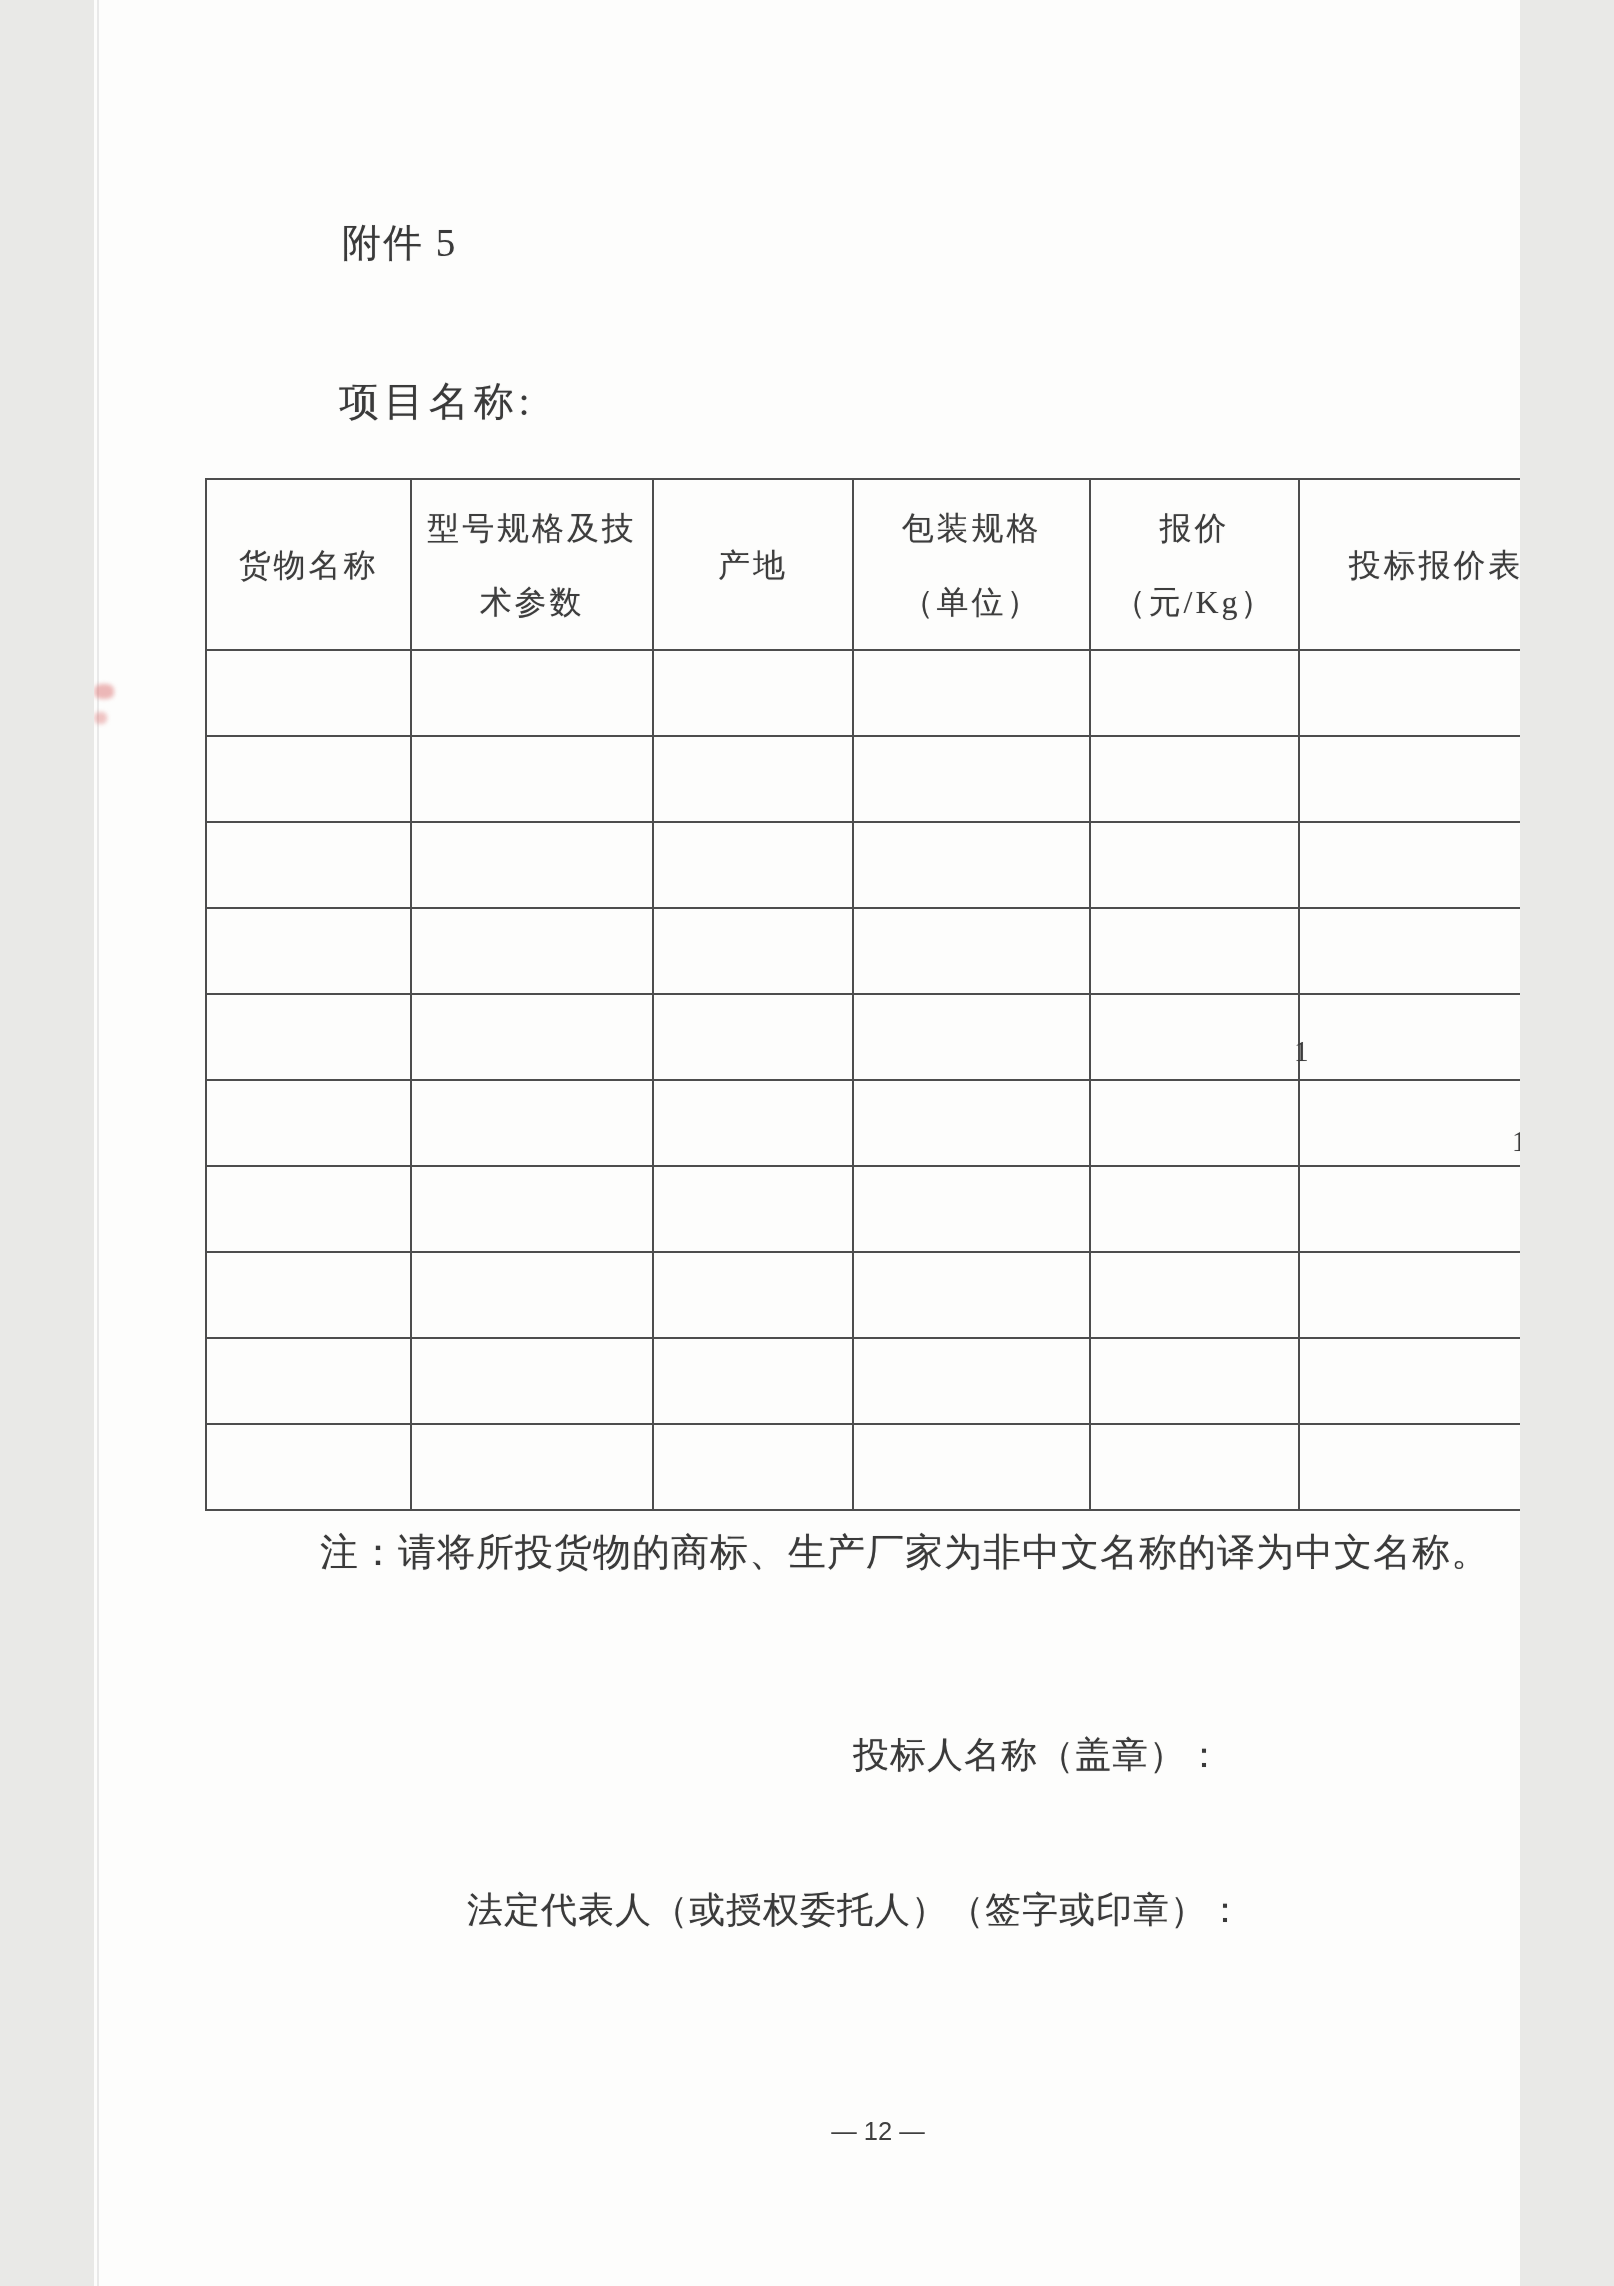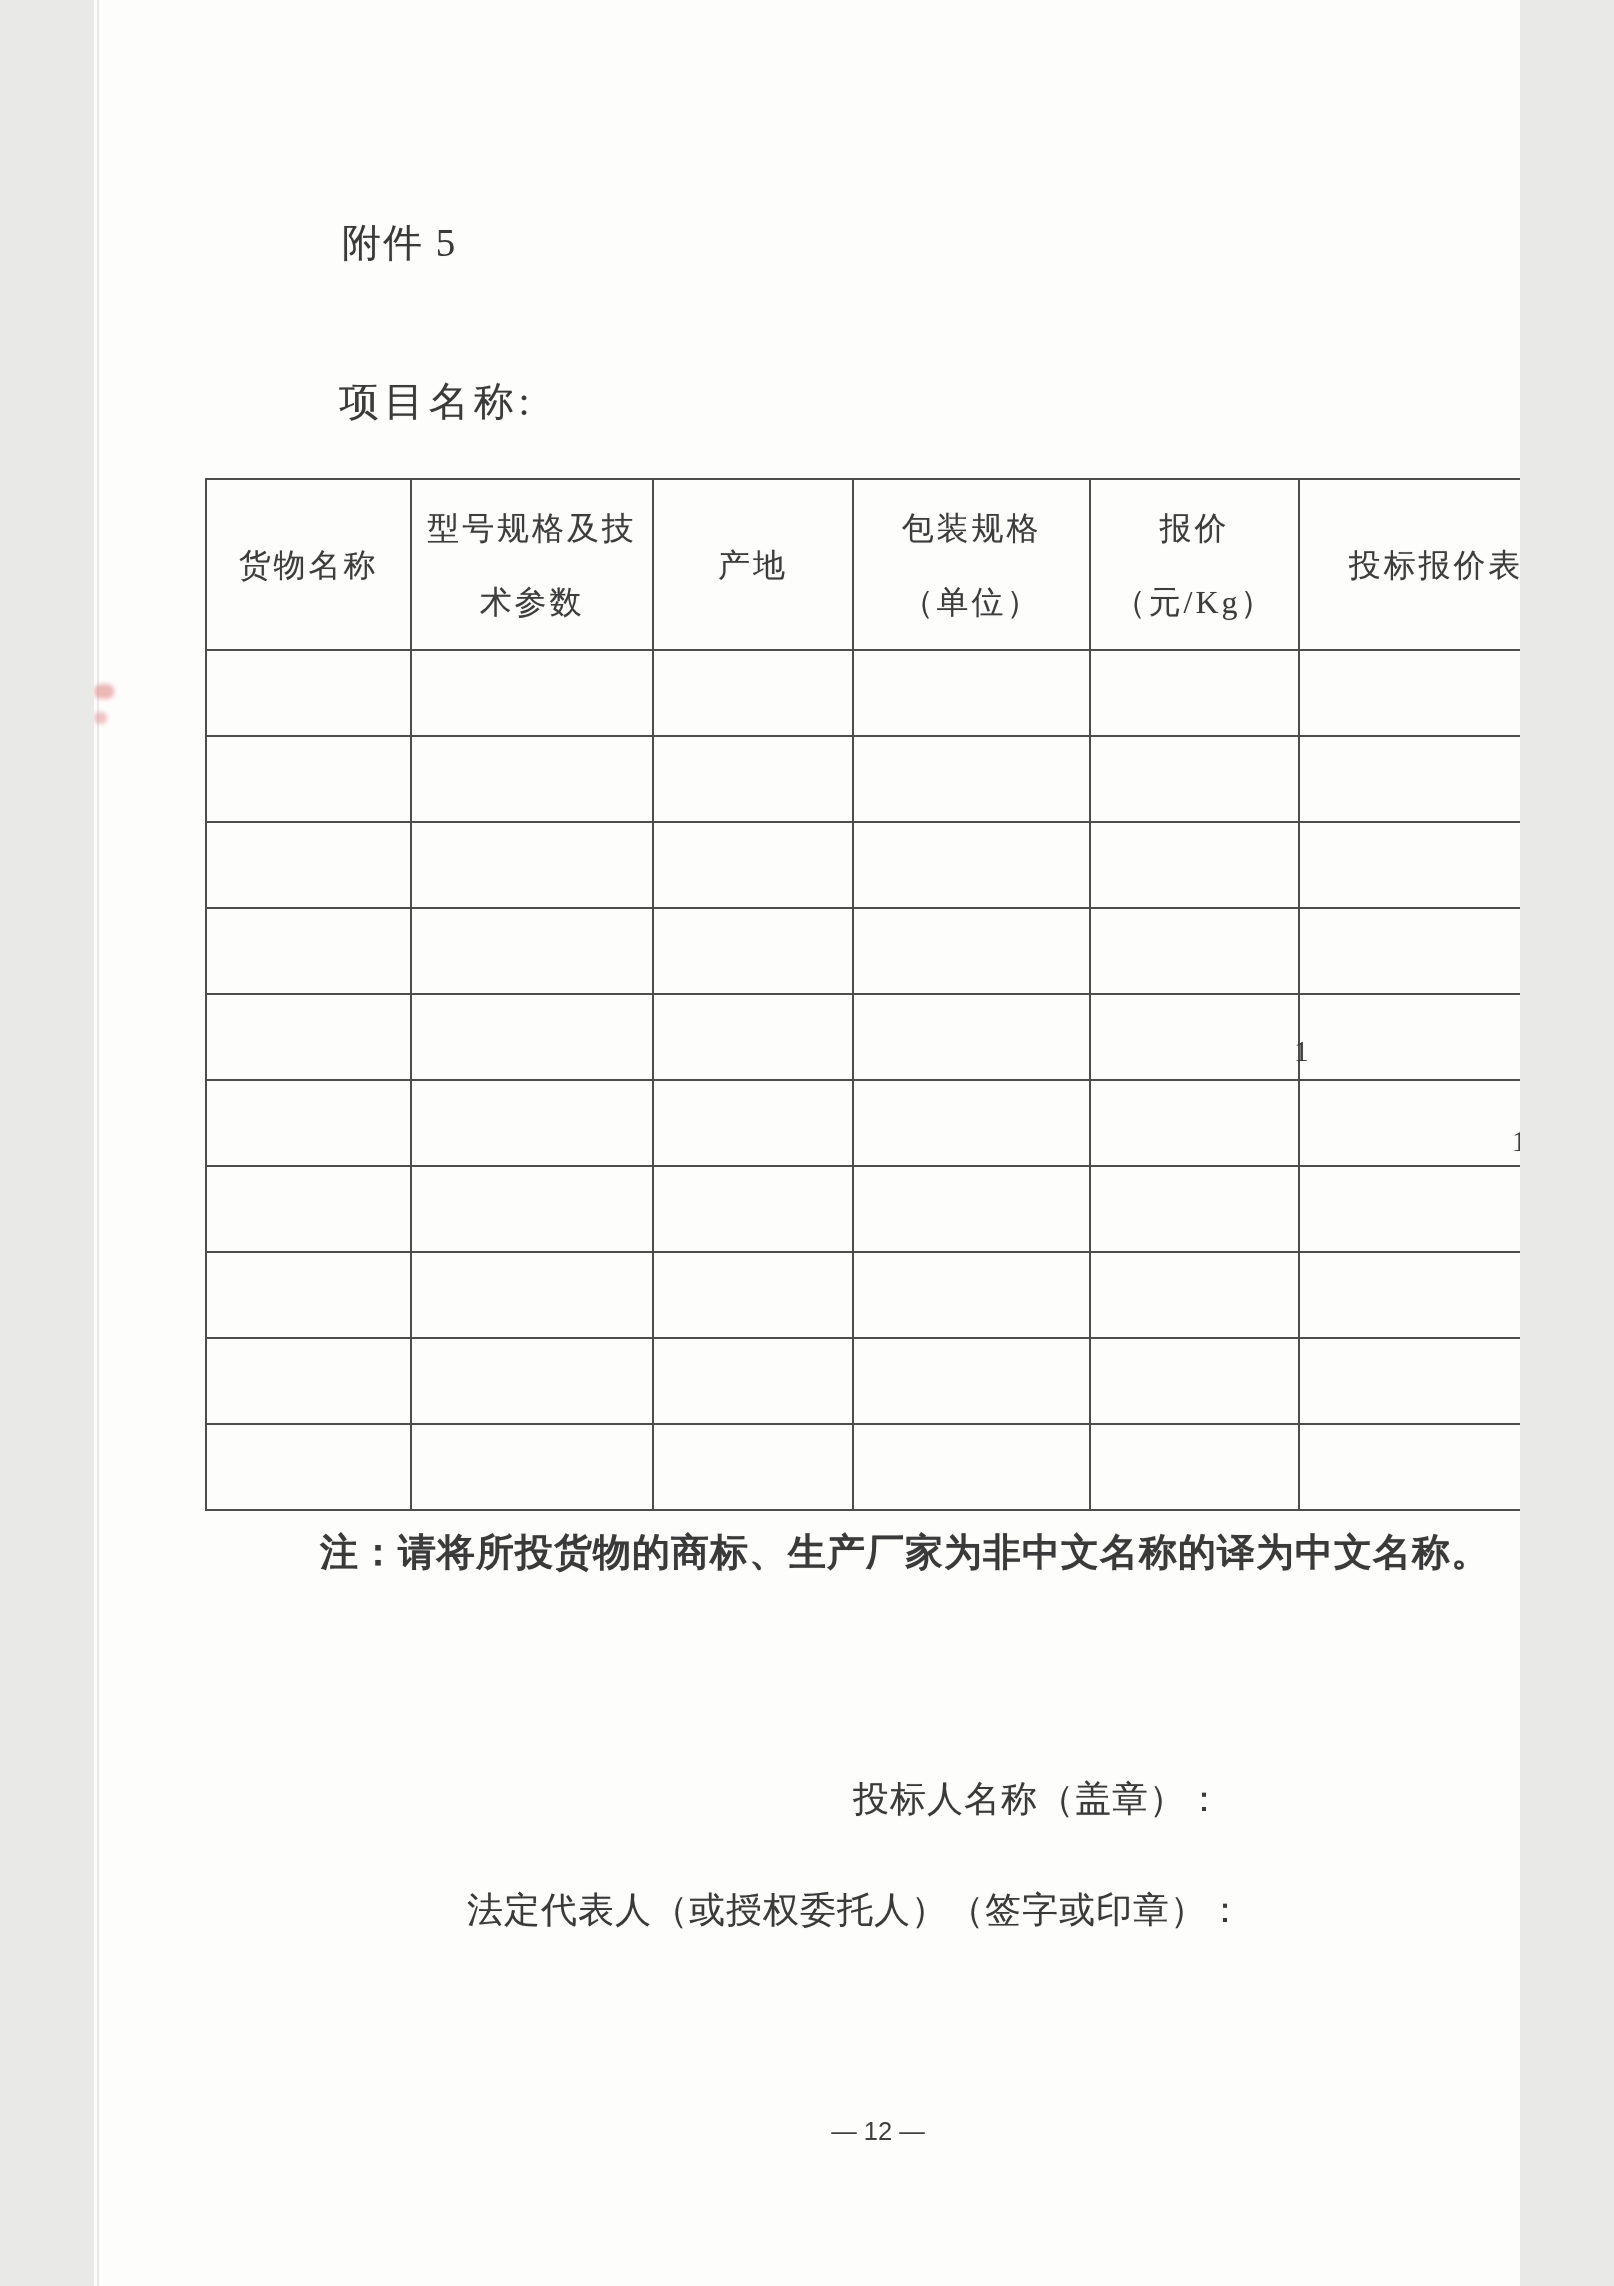--- a/index.html
+++ b/index.html
@@ -38,22 +38,22 @@
     white-space:pre-line;line-height:74px;color:#3d3d3d;
   }
   .quote-table tbody td{height:84px;}
   col.c1{width:205px;} col.c2{width:242px;} col.c3{width:200px;}
   col.c4{width:237px;} col.c5{width:209px;} col.c6{width:274px;}
 
   .mark{position:absolute;font-size:29px;color:#3c3c3c;}
   .mark1{left:1200px;top:1035px;}
   .mark2{left:1418px;top:1125px;}
 
-  .note{position:absolute;left:226px;top:1527px;font-size:38px;letter-spacing:1px;font-weight:bold;}
-  .bidder{position:absolute;left:759px;top:1731px;font-size:36px;letter-spacing:1px;margin-top:44px;}
+  .note{position:absolute;left:226px;top:1527px;font-size:38px;letter-spacing:1px;}
+  .bidder{position:absolute;left:759px;top:1731px;font-size:36px;letter-spacing:1px;}
   .legal{position:absolute;left:373px;top:1886px;font-size:36px;letter-spacing:1px;}
   .pagenum{position:absolute;left:686px;top:2117px;width:196px;text-align:center;
     font-size:25.5px;color:#3f3f3f;
     font-family:"Liberation Sans","DejaVu Sans",sans-serif;text-shadow:none;}
 </style>
 </head>
 <body>
 
 <div class="page">
   <div class="edge-line"></div>

